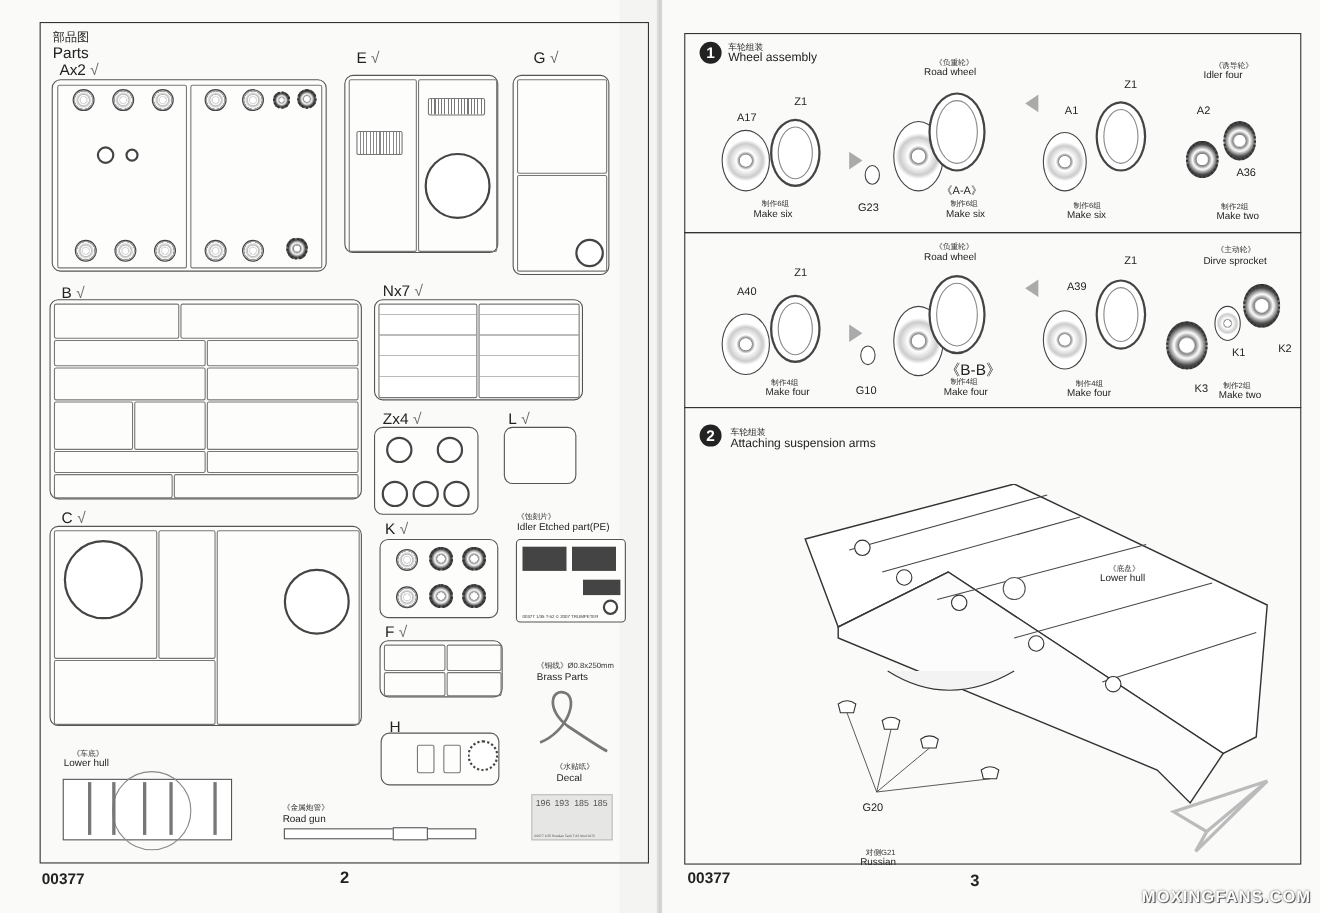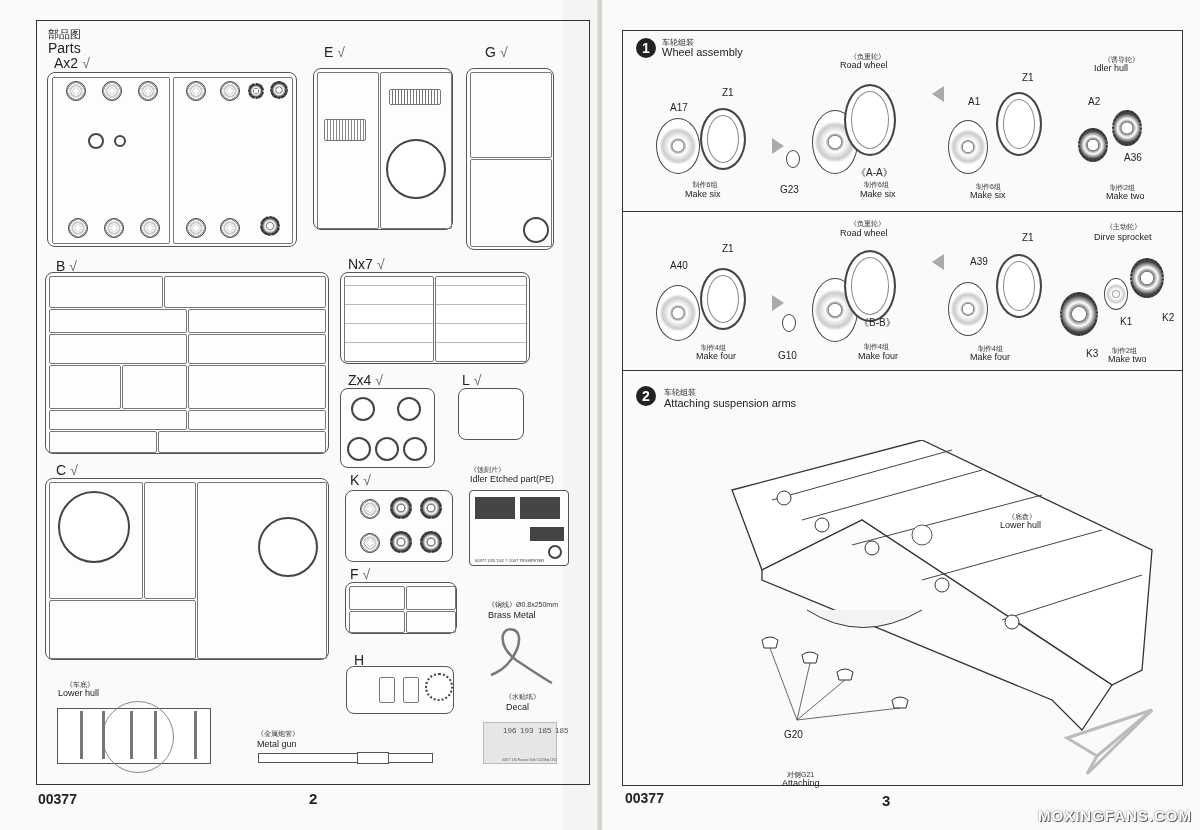--- a/index.html
+++ b/index.html
@@ -42,21 +42,21 @@
 
   .tyre { position: absolute; border-radius: 50%; border: 2px solid #444; background: #fff; box-sizing: border-box; box-shadow: inset 0 0 0 5px #fff, inset 0 0 0 6px #888; }
   .hub { position: absolute; border-radius: 50%; border: 1.5px solid #444; background: radial-gradient(circle,#fff 15%,#888 17%,#fff 25%,#ccc 45%,#fff 55%); box-sizing: border-box; }
   .arrow-grey { position: absolute; width: 0; height: 0; border-top: 8px solid transparent; border-bottom: 8px solid transparent; }
   .arrow-grey.r { border-left: 12px solid #aaa; }
   .arrow-grey.l { border-right: 12px solid #aaa; }
 
   .hull { position: absolute; }
   .watermark { position: absolute; right: 8px; bottom: 6px; font-weight: bold; font-size: 15px; color: #fff; letter-spacing: 1px; text-shadow: 0 0 2px #555, 1px 1px 0 #666; }
   .decal { position: absolute; background: #e6e6e4; border: 1px solid #bbb; }
-  .decal span { position: absolute; font-size: 7px; color: #555; margin-left: 16px; }
+  .decal span { position: absolute; font-size: 7px; color: #555; }
 </style>
 </head>
 <body>
 
 <div class="page left">
   <div class="frame"></div>
 
   <div class="lbl cn" style="left:48px;top:28px;">部品图</div>
   <div class="lbl en" style="left:48px;top:41px;font-size:14px;">Parts</div>
 
@@ -171,21 +171,21 @@
   <div class="lbl small-en" style="left:470px;top:474px;">Idler Etched part(PE)</div>
   <div class="sprue" style="left:469px;top:490px;width:100px;height:76px;border-radius:4px;">
     <div style="position:absolute;left:5px;top:6px;width:40px;height:22px;background:#444;"></div>
     <div style="position:absolute;left:50px;top:6px;width:40px;height:22px;background:#444;"></div>
     <div style="position:absolute;left:60px;top:36px;width:34px;height:14px;background:#444;"></div>
     <div class="ring" style="left:78px;top:54px;width:14px;height:14px;"></div>
     <div style="position:absolute;left:5px;bottom:2px;font-size:4px;color:#333;white-space:nowrap;">00377 1/35  T-62  © 2007 TRUMPETER</div>
   </div>
 
   <div class="lbl tiny-cn" style="left:488px;top:600px;">《铜线》Ø0.8x250mm</div>
-  <div class="lbl small-en" style="left:488px;top:610px;">Brass Metal</div>
+  <div class="lbl small-en" style="left:488px;top:610px;">Brass Parts</div>
   <svg style="position:absolute;left:486px;top:625px;" width="70" height="60">
     <path d="M5 50 C 30 40, 40 10, 28 5 C 15 0, 10 20, 30 35 C 45 45, 60 55, 66 58" stroke="#777" stroke-width="2.5" fill="none"></path>
   </svg>
 
   <div class="lbl tiny-cn" style="left:505px;top:692px;">《水贴纸》</div>
   <div class="lbl small-en" style="left:506px;top:702px;">Decal</div>
   <div class="decal" style="left:483px;top:722px;width:72px;height:40px;">
     <span style="left:3px;top:3px;font-size:8px;">196</span>
     <span style="left:20px;top:3px;font-size:8px;">193</span>
     <span style="left:38px;top:3px;font-size:8px;">185</span>
@@ -198,21 +198,21 @@
   <div class="hull" style="left:57px;top:708px;width:152px;height:54px;border:1.3px solid #555;background:#fff;">
     <div style="position:absolute;left:44px;top:-8px;width:70px;height:70px;border-radius:50%;border:1px solid #888;"></div>
     <div style="position:absolute;left:22px;top:2px;width:3px;height:48px;background:#777;"></div>
     <div style="position:absolute;left:44px;top:2px;width:3px;height:48px;background:#777;"></div>
     <div style="position:absolute;left:72px;top:2px;width:3px;height:48px;background:#777;"></div>
     <div style="position:absolute;left:96px;top:2px;width:3px;height:48px;background:#777;"></div>
     <div style="position:absolute;left:136px;top:2px;width:3px;height:48px;background:#777;"></div>
   </div>
 
   <div class="lbl tiny-cn" style="left:257px;top:729px;">《金属炮管》</div>
-  <div class="lbl small-en" style="left:257px;top:739px;">Metal gun</div>
+  <div class="lbl small-en" style="left:257px;top:739px;">Road gun</div>
   <div style="position:absolute;left:258px;top:753px;width:173px;height:8px;border:1px solid #555;background:#fff;">
     <div style="position:absolute;left:98px;top:-2px;width:30px;height:10px;border:1px solid #555;background:#fff;"></div>
   </div>
 
   <div class="code" style="left:38px;top:791px;">00377</div>
   <div class="page-num" style="left:309px;top:790px;">2</div>
 </div>
 
 <div class="gutter"></div>
 
@@ -221,21 +221,21 @@
   <div class="frame s1b"></div>
   <div class="frame s2"></div>
 
   <div class="step-badge" style="left:34px;top:38px;">1</div>
   <div class="lbl" style="left:60px;top:37px;font-size:8px;">车轮组装</div>
   <div class="lbl" style="left:60px;top:46px;font-size:11px;">Wheel assembly</div>
 
   <div class="lbl tiny-cn" style="left:248px;top:52px;">《负重轮》</div>
   <div class="lbl small-en" style="left:238px;top:60px;">Road  wheel</div>
   <div class="lbl tiny-cn" style="left:502px;top:55px;">《诱导轮》</div>
-  <div class="lbl small-en" style="left:492px;top:63px;">Idler hull</div>
+  <div class="lbl small-en" style="left:492px;top:63px;">Idler four</div>
 
   <div class="lbl small-en" style="left:120px;top:87px;font-size:10px;">Z1</div>
   <div class="lbl small-en" style="left:68px;top:102px;font-size:10px;">A17</div>
   <div class="hub" style="left:54px;top:118px;width:44px;height:56px;"></div>
   <div class="tyre" style="left:98px;top:108px;width:46px;height:62px;"></div>
   <div class="arrow-grey r" style="left:170px;top:138px;"></div>
   <div class="ring" style="left:184px;top:150px;width:14px;height:18px;border-width:1.5px;"></div>
   <div class="lbl small-en" style="left:178px;top:184px;font-size:10px;">G23</div>
   <div class="hub" style="left:210px;top:110px;width:46px;height:64px;"></div>
   <div class="tyre" style="left:242px;top:84px;width:52px;height:72px;"></div>
@@ -280,21 +280,21 @@
   <div class="tyre" style="left:394px;top:254px;width:46px;height:64px;"></div>
   <div class="gear" style="left:458px;top:292px;width:38px;height:44px;"></div>
   <div class="hub" style="left:502px;top:278px;width:24px;height:32px;"></div>
   <div class="gear" style="left:528px;top:258px;width:34px;height:40px;"></div>
   <div class="lbl small-en" style="left:518px;top:316px;font-size:10px;">K1</div>
   <div class="lbl small-en" style="left:560px;top:312px;font-size:10px;">K2</div>
   <div class="lbl small-en" style="left:484px;top:348px;font-size:10px;">K3</div>
 
   <div class="lbl tiny-cn" style="left:99px;top:343px;">制作4组</div>
   <div class="lbl small-en" style="left:94px;top:351px;">Make four</div>
-  <div class="lbl small-en" style="left:257px;top:316px;font-size:10px;text-align:center;">《B-B》</div>
+  <div class="lbl small-en" style="left:257px;top:328px;font-size:14px;text-align:center;">《B-B》</div>
   <div class="lbl tiny-cn" style="left:262px;top:342px;">制作4组</div>
   <div class="lbl small-en" style="left:256px;top:351px;">Make four</div>
   <div class="lbl tiny-cn" style="left:376px;top:344px;">制作4组</div>
   <div class="lbl small-en" style="left:368px;top:352px;">Make four</div>
   <div class="lbl tiny-cn" style="left:510px;top:346px;">制作2组</div>
   <div class="lbl small-en" style="left:506px;top:354px;">Make two</div>
 
   <div class="step-badge" style="left:34px;top:386px;">2</div>
   <div class="lbl" style="left:62px;top:387px;font-size:8px;">车轮组装</div>
   <div class="lbl" style="left:62px;top:397px;font-size:11px;">Attaching suspension arms</div>
@@ -325,21 +325,21 @@
     <path d="M 85 72 q 8 -6 16 0 l -2 8 l -12 0 z" fill="#fff" stroke="#333"></path>
     <path d="M 140 100 q 8 -6 16 0 l -2 8 l -12 0 z" fill="#fff" stroke="#333"></path>
     <line x1="18" y1="48" x2="45" y2="120" stroke="#444" stroke-width="0.8"></line>
     <line x1="58" y1="63" x2="45" y2="120" stroke="#444" stroke-width="0.8"></line>
     <line x1="93" y1="80" x2="45" y2="120" stroke="#444" stroke-width="0.8"></line>
     <line x1="148" y1="108" x2="45" y2="120" stroke="#444" stroke-width="0.8"></line>
   </svg>
 
   <div class="lbl small-en" style="left:182px;top:729px;font-size:10px;">G20</div>
   <div class="lbl tiny-cn" style="left:185px;top:770px;">对侧G21</div>
-  <div class="lbl small-en" style="left:180px;top:778px;">Attaching</div>
+  <div class="lbl small-en" style="left:180px;top:778px;">Russian</div>
 
   <svg style="position:absolute;left:455px;top:708px;" width="100" height="70">
     <polygon points="95,2 10,30 40,48 30,66" fill="none" stroke="#bbb" stroke-width="3"></polygon>
     <line x1="95" y1="2" x2="40" y2="48" stroke="#bbb" stroke-width="3"></line>
   </svg>
   <div class="watermark">MOXINGFANS.COM</div>
 
   <div class="code" style="left:23px;top:790px;">00377</div>
   <div class="page-num" style="left:280px;top:792px;">3</div>
 </div>

